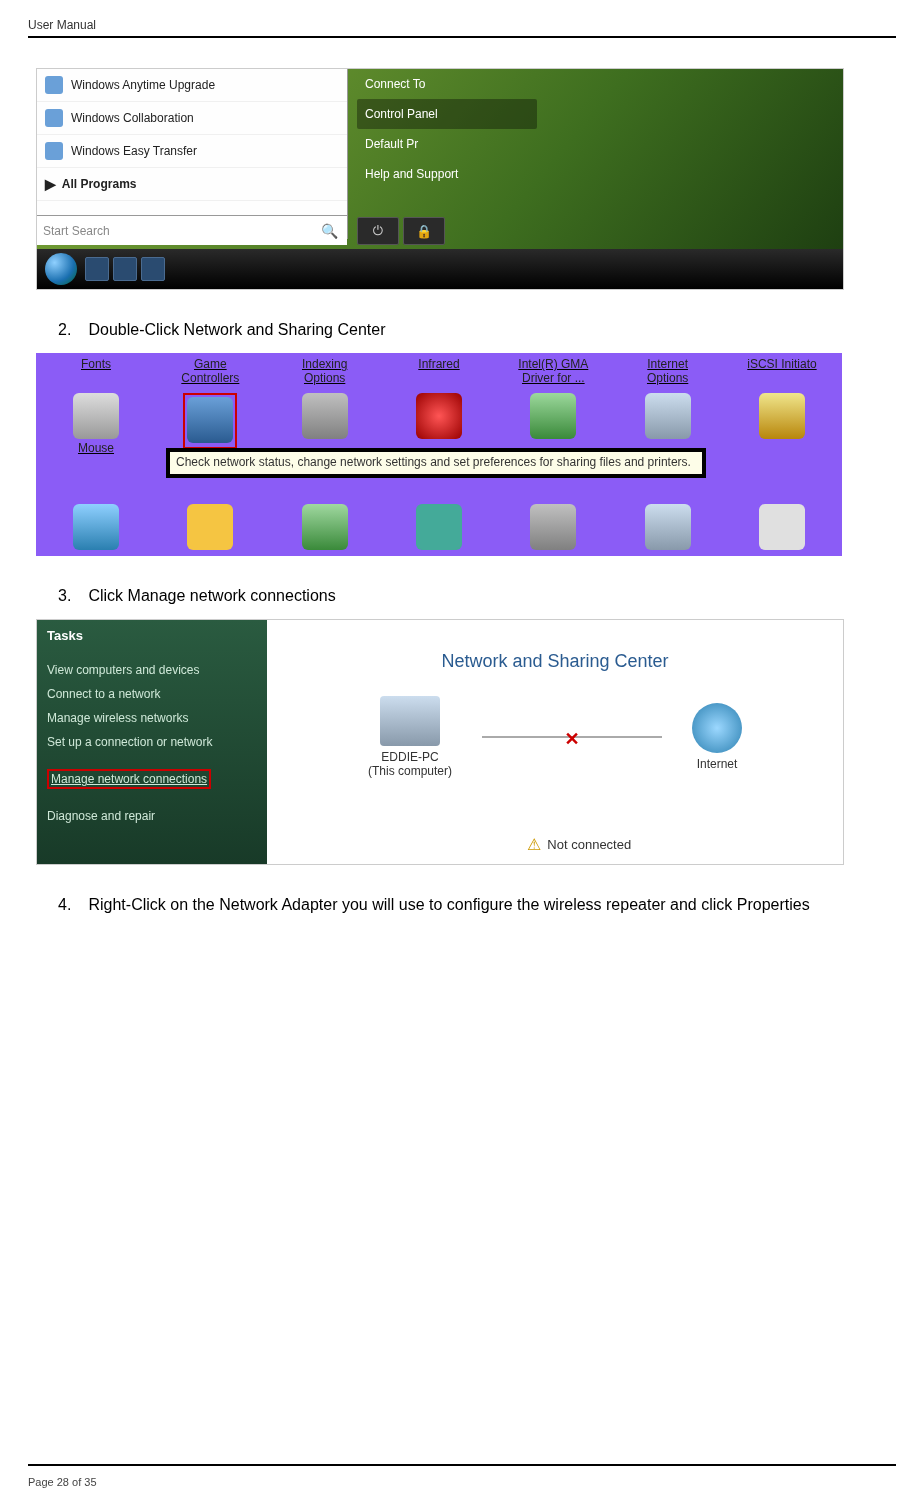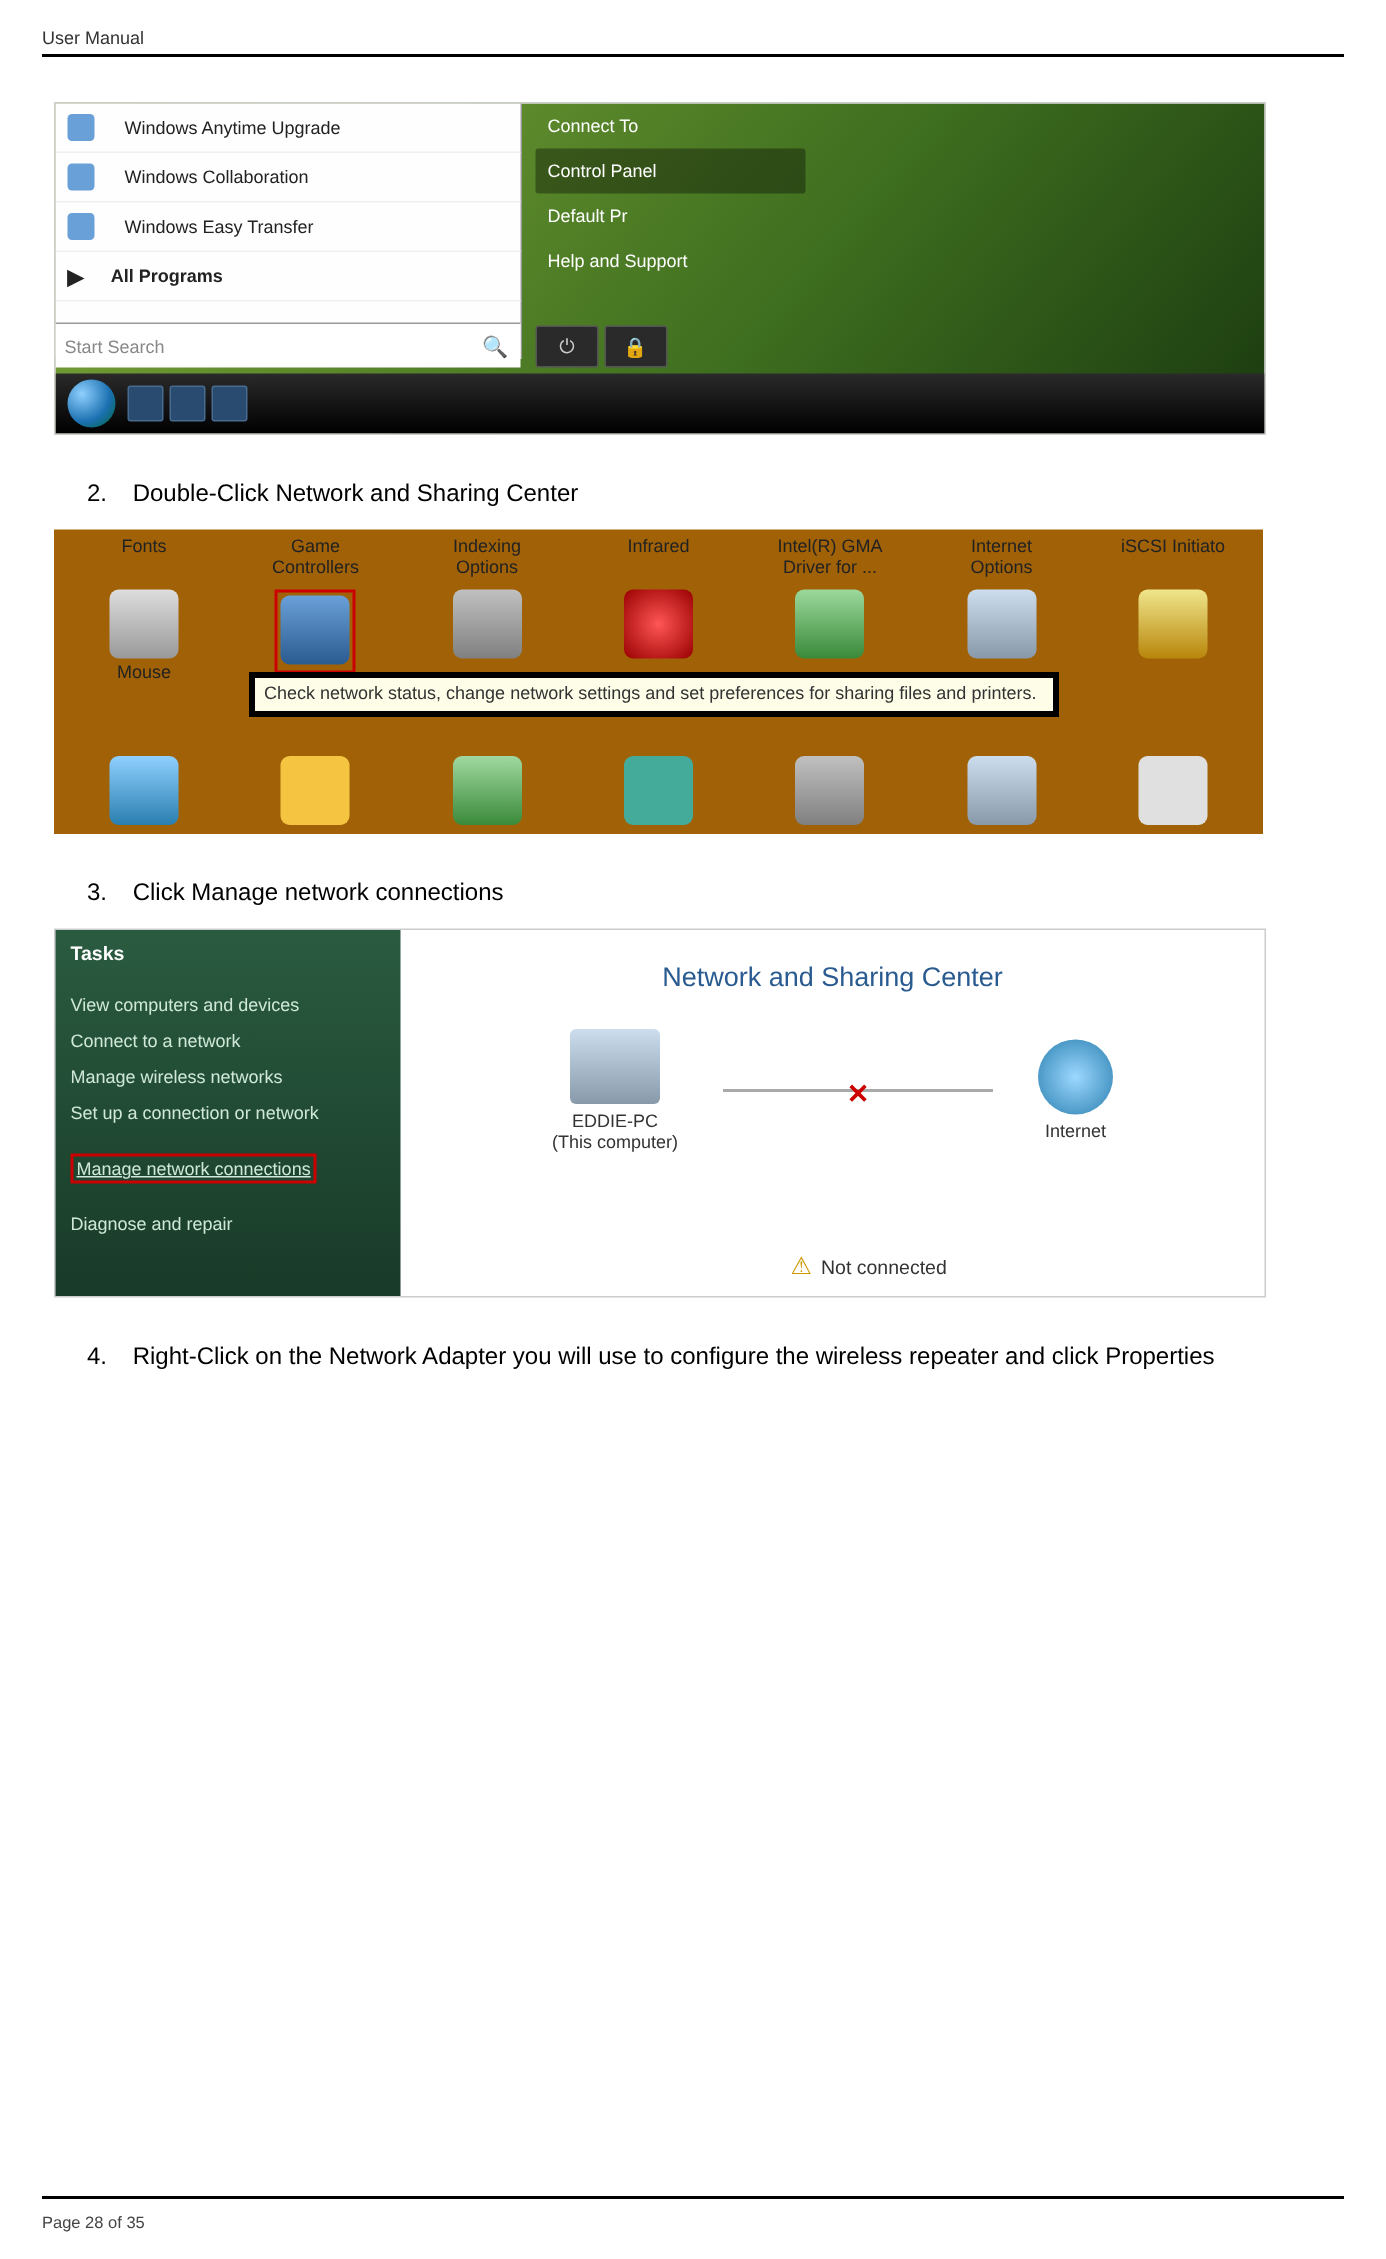--- a/index.html
+++ b/index.html
@@ -66,21 +66,20 @@
     background: #fefefe;
     border-right: 1px solid #999;
   }
   .shot1 .prog-item {
     display: flex; align-items: center;
     height: 32px;
     font-size: 12px;
     color: #222;
     padding-left: 8px;
     border-bottom: 1px solid #f0f0f0;
-    gap: 12px;
   }
   .shot1 .prog-item .ic { width:18px; height:18px; background:#6aa0d8; border-radius:3px; margin-right:8px; }
   .shot1 .allprog { font-weight: bold; }
   .shot1 .allprog .arrow { margin-right: 6px; font-size:14px; }
   .shot1 .search {
     position: absolute; left:0; bottom:44px;
     width: 310px; height: 30px;
     background: #fff;
     border-top: 1px solid #999;
     display:flex; align-items:center;
@@ -119,22 +118,23 @@
     margin: 0 8px;
   }
   .shot1 .tbtn { width:22px; height:22px; background:#2a4b70; border:1px solid #4a6b90; border-radius:2px; margin-right:4px; }
   .shot1 .pwr-row { position:absolute; left:320px; bottom:44px; display:flex; gap:4px; }
   .shot1 .pwr { width:40px; height:26px; background:#2a2a2a; border:1px solid #555; border-radius:2px; display:flex; align-items:center; justify-content:center; color:#ccc; font-size:13px;}
 
   
   .shot2 {
     width: 806px;
     margin-left: 8px;
-    background: #a16207;
+    background: #8b5cf6;
     position: relative;
+    text-decoration: underline;
   }
   .shot2 .row {
     display:flex; justify-content:space-between;
     padding: 4px 10px;
   }
   .shot2 .cell {
     width: 100px; text-align:center;
     font-size: 12px; color:#222;
   }
   .shot2 .cell .ic {
@@ -195,21 +195,21 @@
     text-decoration: underline;
     display:inline-block;
     border: 2px solid #c00;
     padding: 1px 2px;
   }
   .shot3 .main {
     flex:1; padding: 10px 20px;
     position:relative;
   }
   .shot3 .main .title {
-    color:#2a5b90; font-size:18px; text-align:center; margin-top:11px;
+    color:#2a5b90; font-size:18px; text-align:center; margin-top:21px;
   }
   .shot3 .diagram {
     display:flex; align-items:center; justify-content:center;
     margin-top: 24px; gap: 30px;
   }
   .shot3 .node { text-align:center; font-size:12px; color:#333; }
   .shot3 .pc-ic { width:60px; height:50px; background:linear-gradient(#cde,#89a); border-radius:4px; margin:0 auto 4px auto; }
   .shot3 .globe { width:50px; height:50px; background: radial-gradient(#9cd8ff,#2a7fb0); border-radius:50%; margin:0 auto 4px auto;}
   .shot3 .line {
     width: 180px; height:2px; background:#aaa; position:relative;

